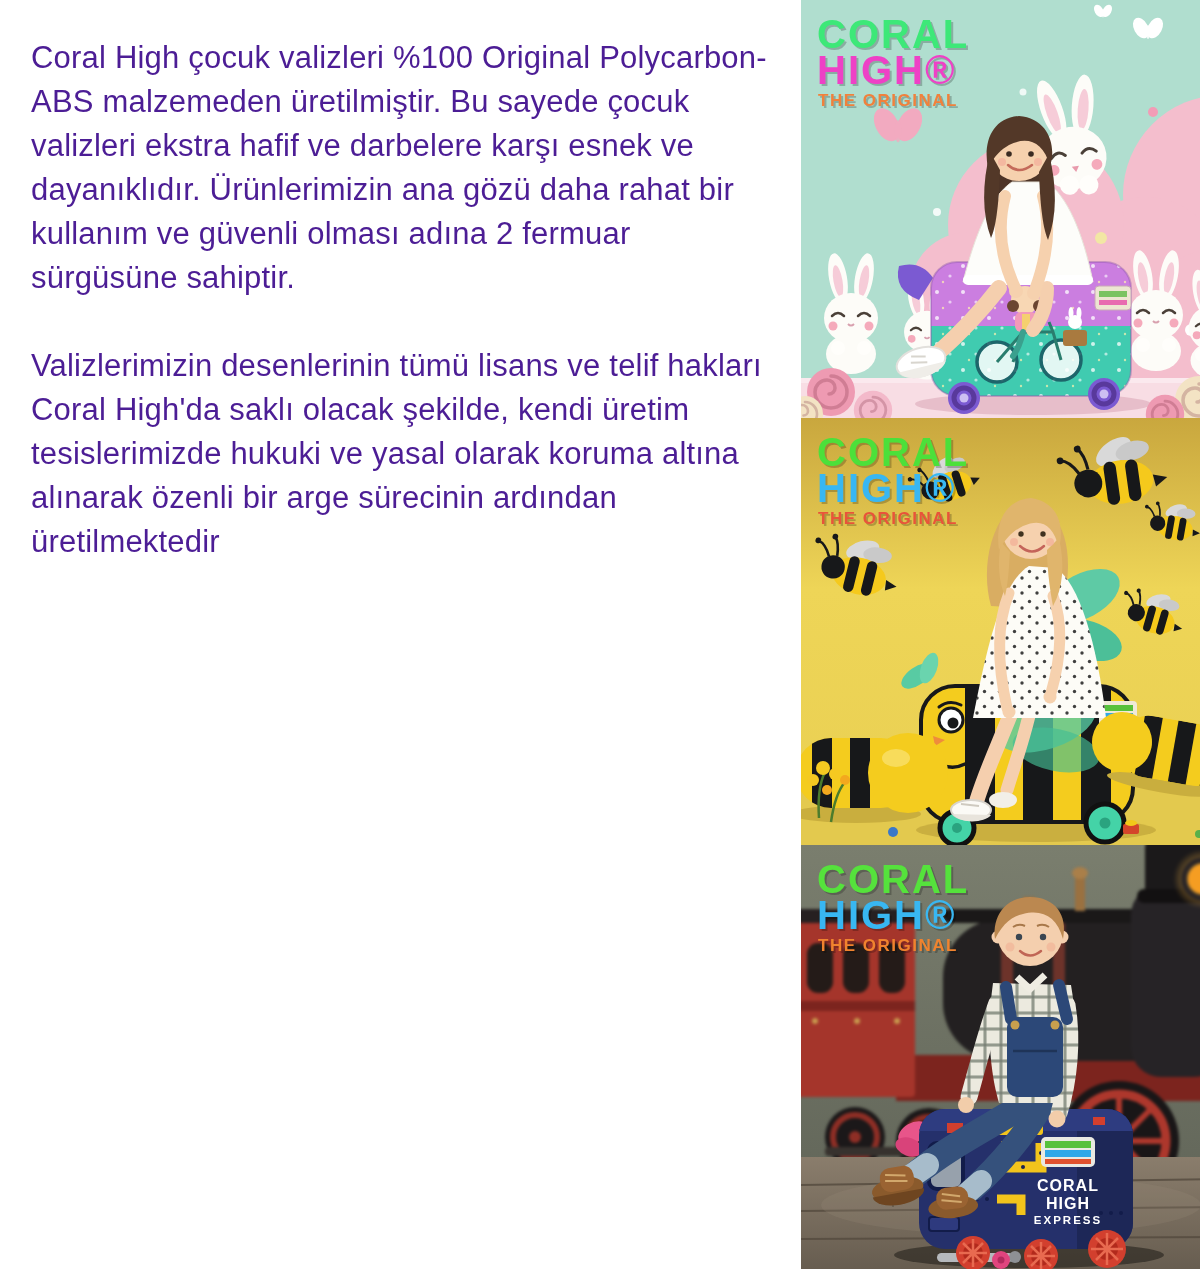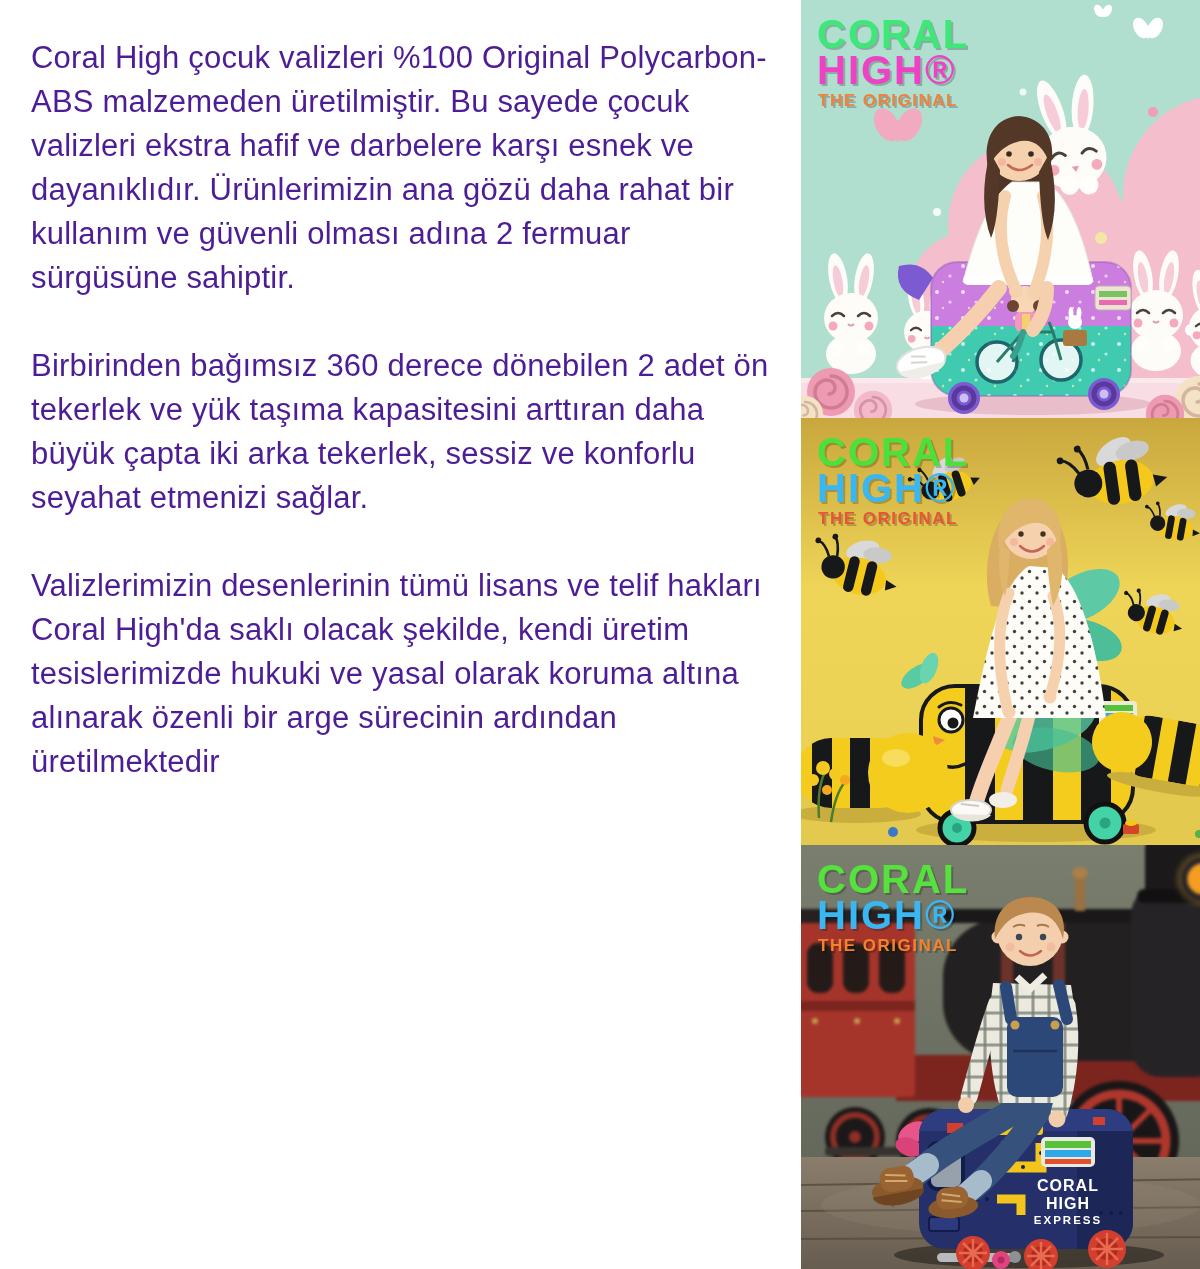--- a/index.html
+++ b/index.html
@@ -18,21 +18,20 @@
   .logo-group{filter:drop-shadow(2px 2px 0 rgba(0,0,0,0.22));}
   .case-text{font-family:"Liberation Sans",sans-serif;font-weight:bold;fill:#ffffff;}
 </style>
 </head>
 <body>
 
 <div class="page">
 
   <div class="text-col">
     <p>Coral High çocuk valizleri %100 Original Polycarbon-ABS malzemeden üretilmiştir. Bu sayede çocuk valizleri ekstra hafif ve darbelere karşı esnek ve dayanıklıdır. Ürünlerimizin ana gözü daha rahat bir kullanım ve güvenli olması adına 2 fermuar sürgüsüne sahiptir.</p>
-    <p>Birbirinden bağımsız 360 derece dönebilen 2 adet ön tekerlek ve yük taşıma kapasitesini arttıran daha büyük çapta iki arka tekerlek, sessiz ve konforlu seyahat etmenizi sağlar.</p>
     <p>Valizlerimizin desenlerinin tümü lisans ve telif hakları Coral High'da saklı olacak şekilde, kendi üretim tesislerimizde hukuki ve yasal olarak koruma altına alınarak özenli bir arge sürecinin ardından üretilmektedir</p>
   </div>
 
   <div class="image-col">
 
     <div class="photo" style="height:418px">
       <svg viewBox="0 0 423 418" width="423" height="418">
         <defs>
           <g id="s1-bunny">
             <ellipse cx="-13" cy="-40" rx="9" ry="25" fill="#fdfcf8" transform="rotate(-10 -13 -40)"></ellipse>

